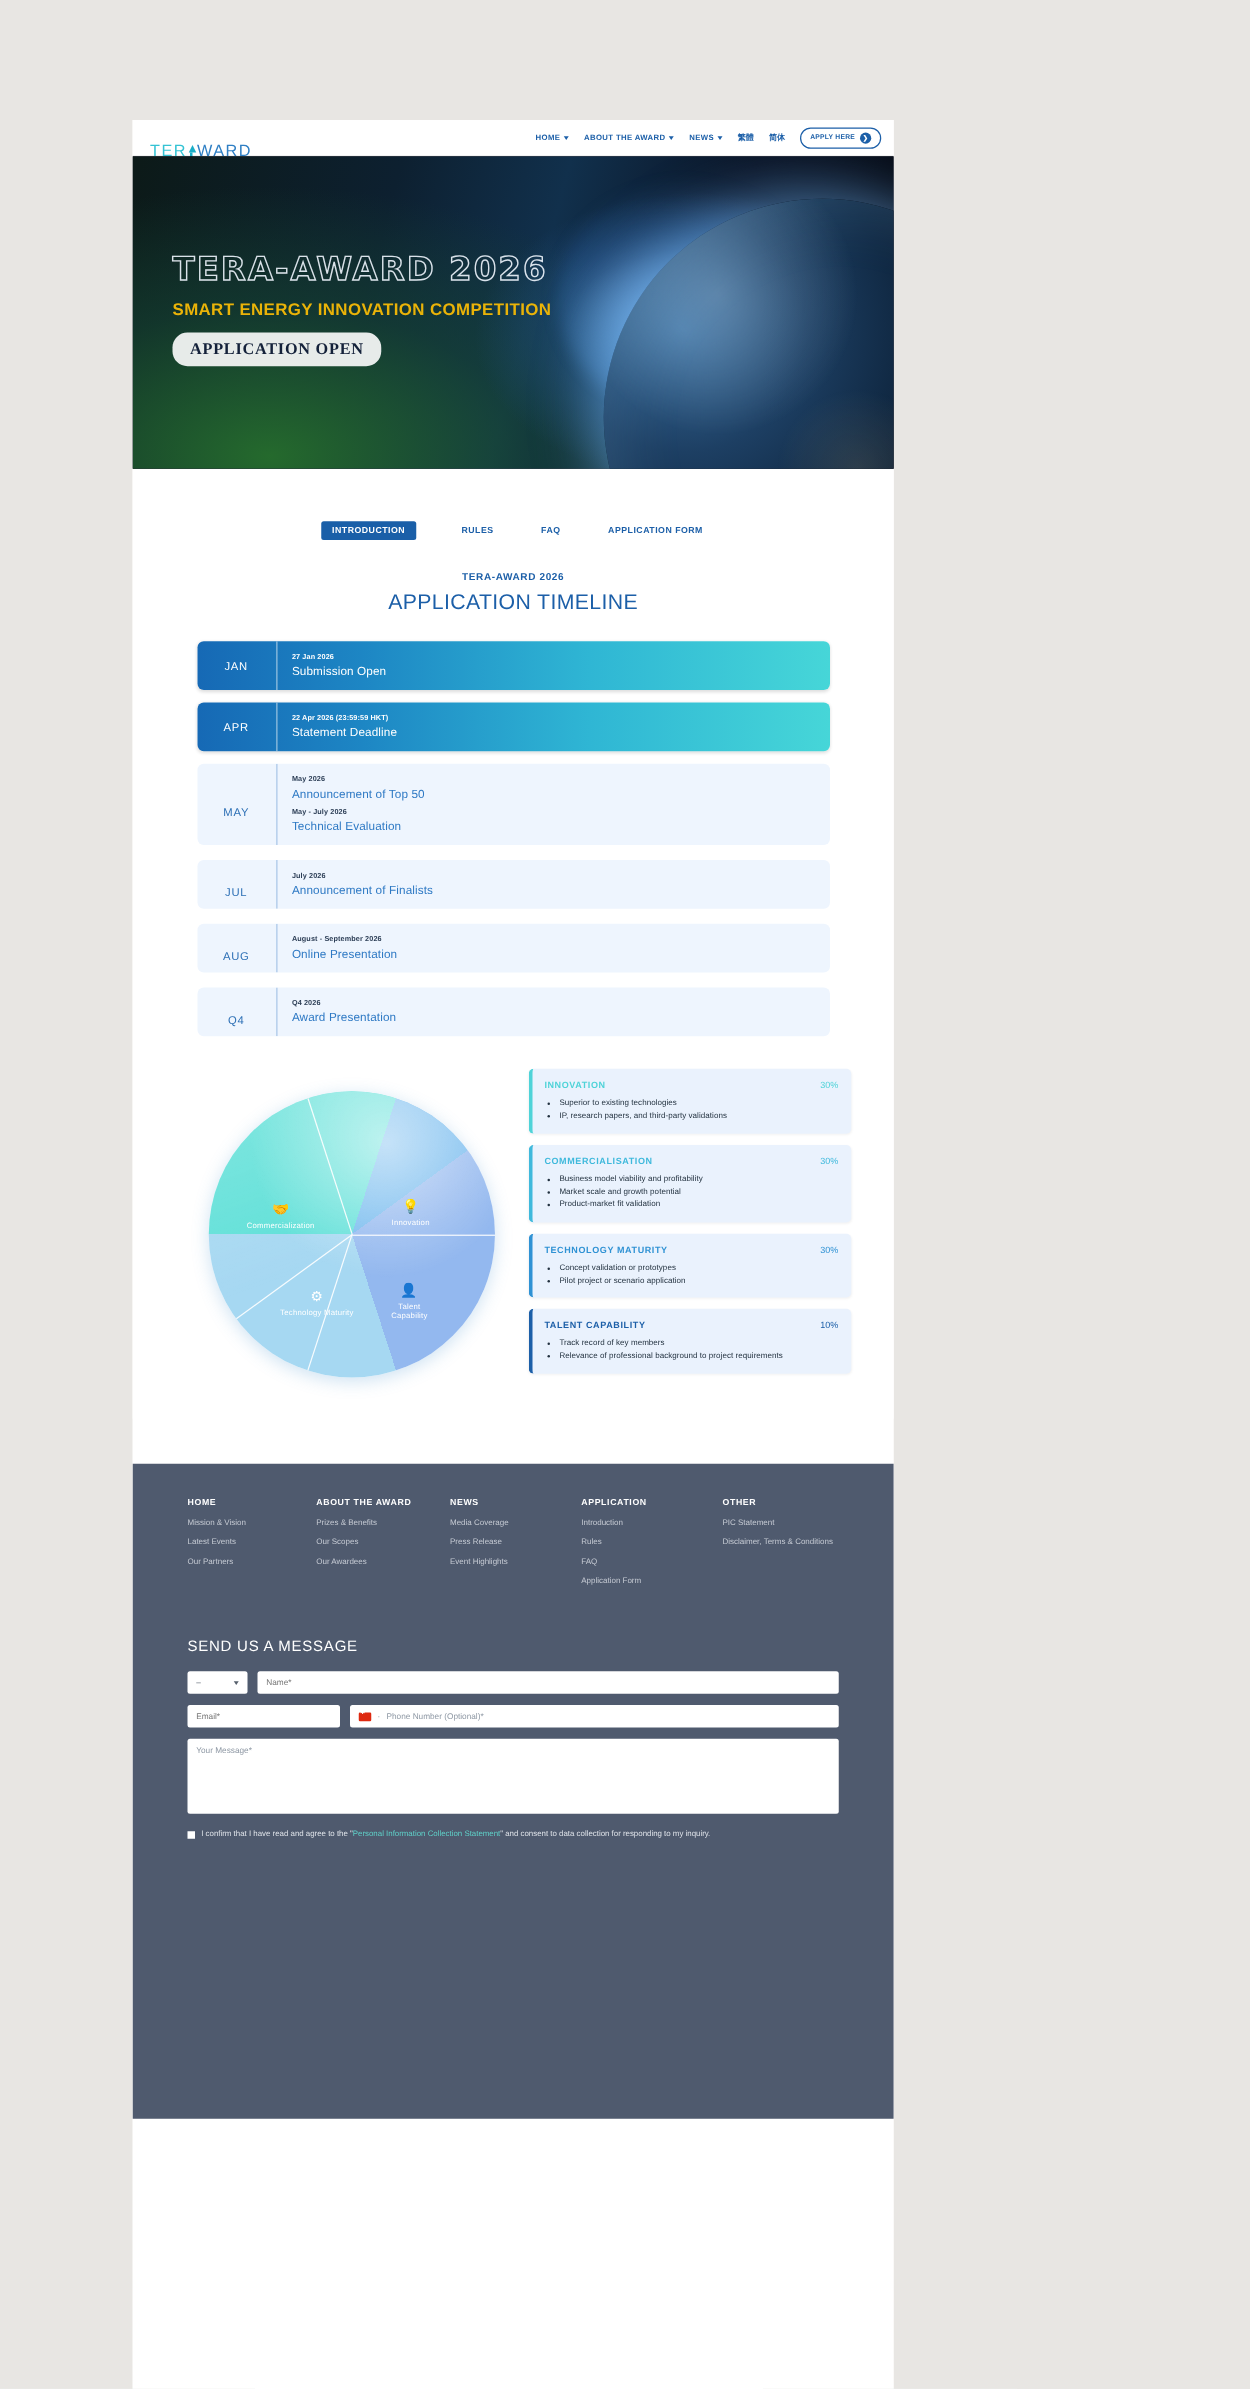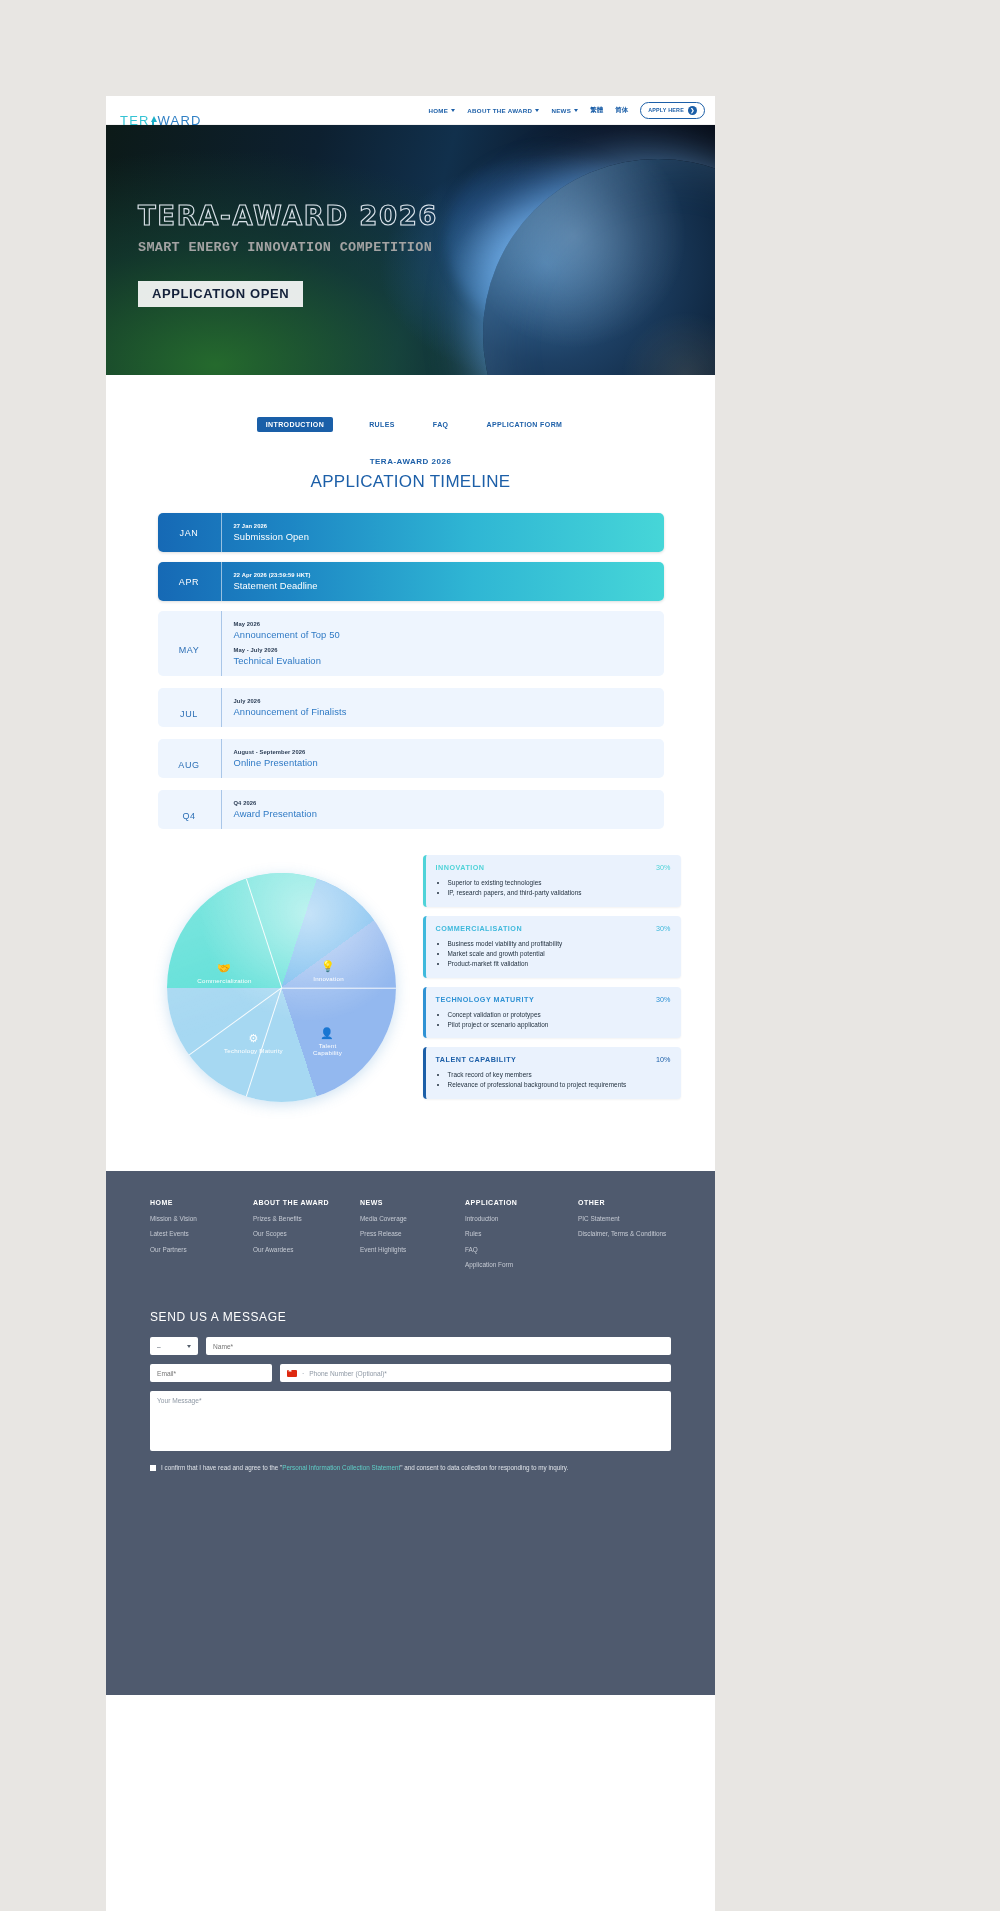--- a/index.html
+++ b/index.html
@@ -115,30 +115,31 @@
   .hero-title {
     font-size: 26px; font-weight: bold; letter-spacing: 1.6px;
     color: transparent;
     -webkit-text-stroke: 1.1px rgba(235,242,250,0.92);
     font-family: "DejaVu Sans", sans-serif;
     line-height: 1;
   }
   .hero-sub {
     margin-top: 11px;
     font-size: 13.5px; font-weight: bold; letter-spacing: 0.3px;
-    color: #a3a3a3;
-    font-family: Liberation Mono, monospace;
+    color: #eab308;
+    font-family: Liberation Sans, sans-serif;
   }
   .hero-badge {
-    margin-top: 26px; display: inline-block;
+    margin-top: 11px; display: inline-block;
     background: rgba(250,250,250,0.92);
     color: #14213a; font-weight: bold;
     font-size: 13px; letter-spacing: 0.6px;
     padding: 5px 14px 6px 14px;
-    font-family: Liberation Sans, sans-serif;
+    font-family: Liberation Serif, serif;
+    border-radius: 12px;
   }
 
   
   .body-wrap { padding: 0 0 0 0; background: #fff; }
   .tabs {
     display: flex; justify-content: center; align-items: center;
     gap: 34px; padding-top: 42px;
   }
   .tab {
     font-size: 7px; font-weight: bold; letter-spacing: 0.4px;

